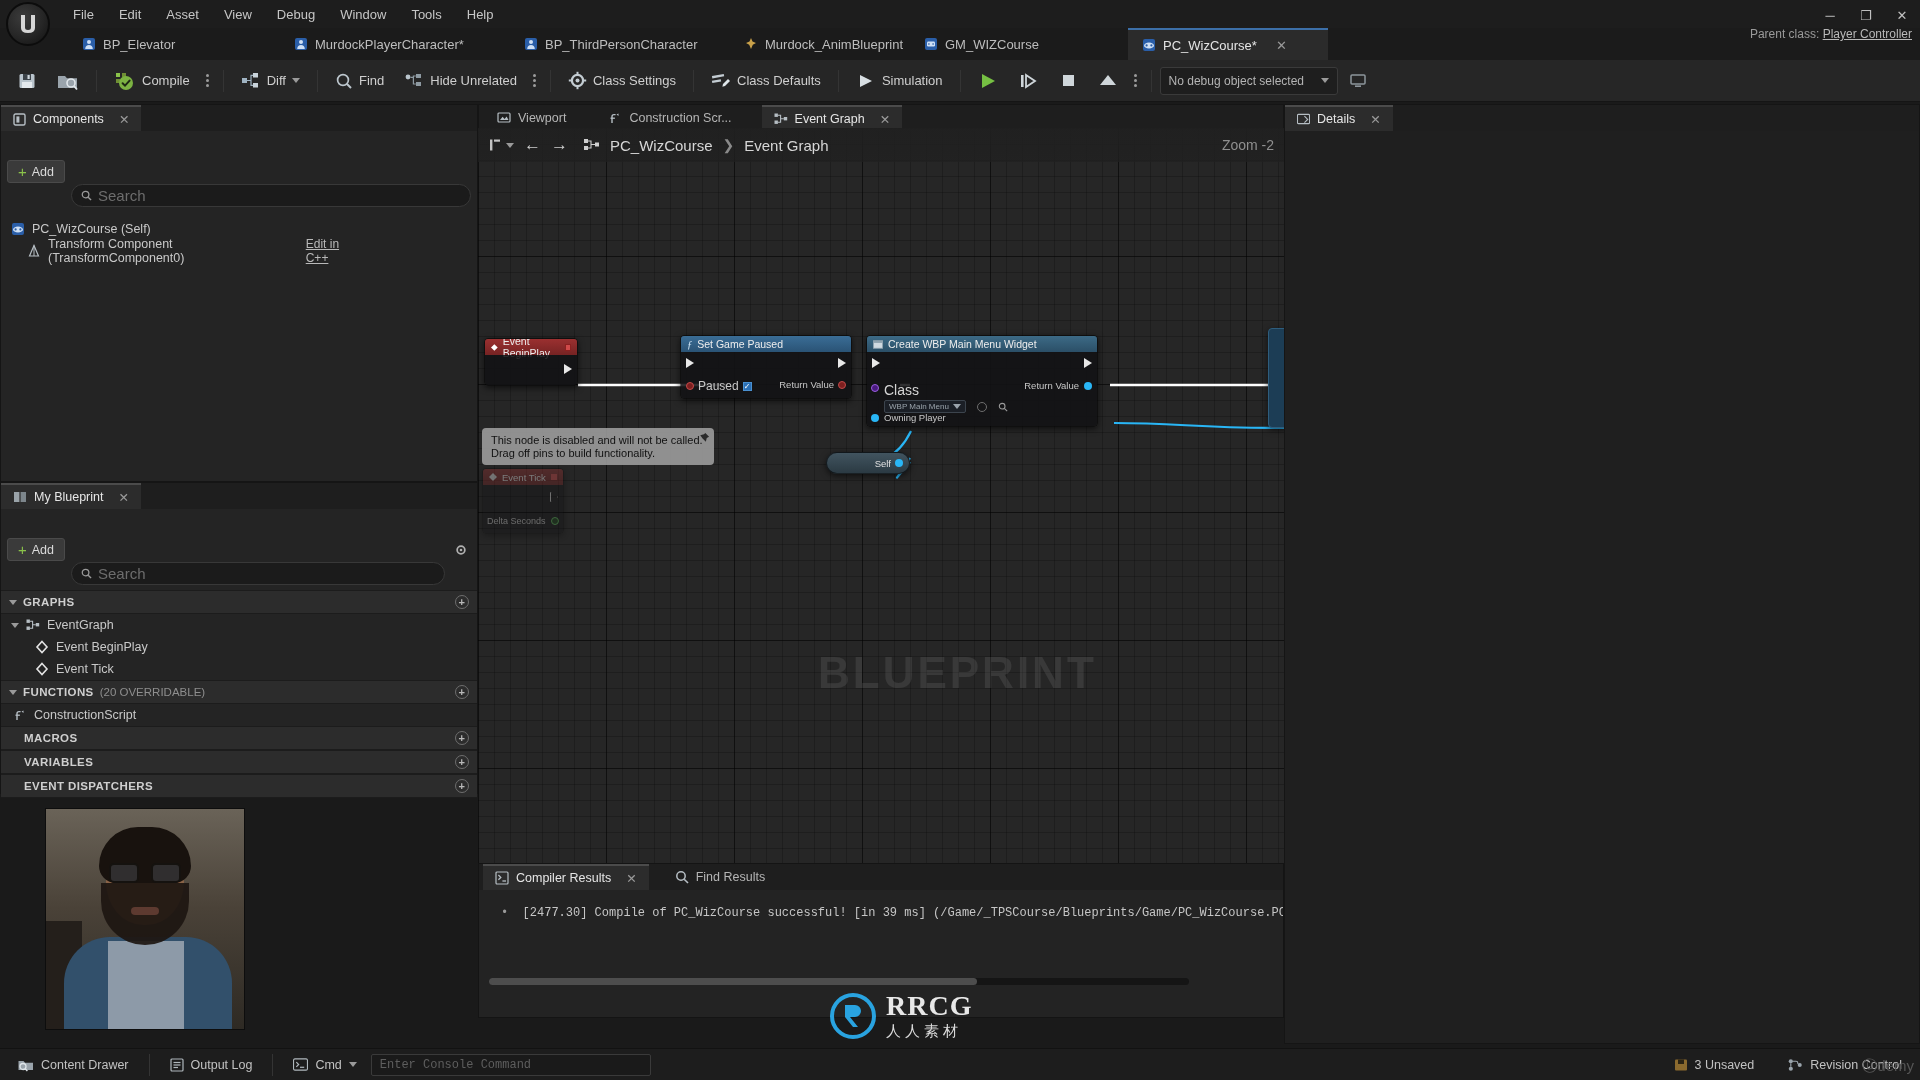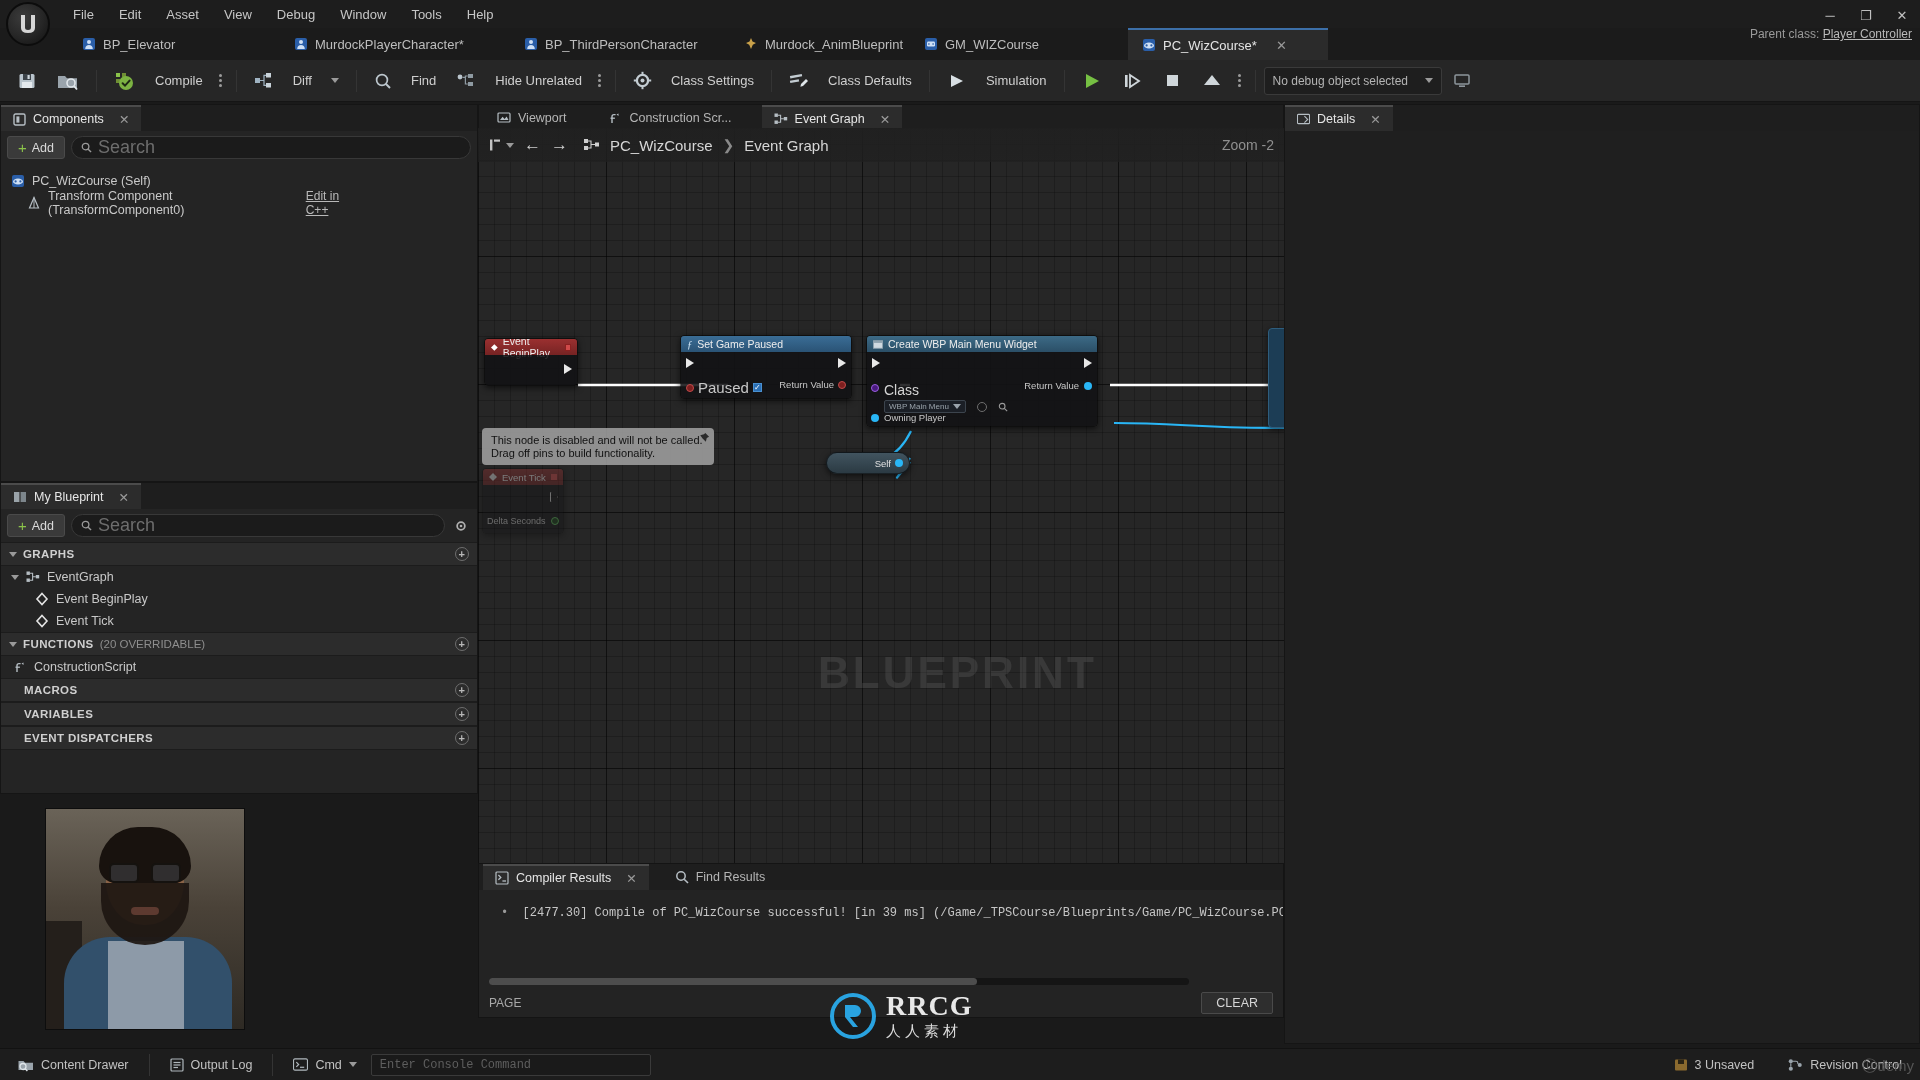--- a/index.html
+++ b/index.html
@@ -36,40 +36,40 @@
   .atab.active{ background:#2b2b2b; border-top:2px solid #3c6fa8; color:#e4e4e4;}
   .atab .x{ margin-left:12px; color:#9a9a9a; font-size:13px;}
   .tico{ width:14px; height:14px; flex:none; }
   #parentclass{ position:absolute; right:8px; top:27px; font-size:12px; color:#9a9a9a; z-index:7;}
   #parentclass a{ color:#b9b9b9; text-decoration:underline;}
 
   
   #toolbar{ position:absolute; left:0; top:60px; width:1920px; height:42px;
       background:#262626; border-bottom:1px solid #151515; display:flex; align-items:center;
       padding:0 8px; gap:2px; z-index:5;}
-  .tbtn{ display:flex; align-items:center; gap:19px; height:34px; padding:0 9px; border-radius:3px;
+  .tbtn{ display:flex; align-items:center; gap:6px; height:34px; padding:0 9px; border-radius:3px;
       font-size:13px; color:#cfcfcf;}
   .dots{ width:14px; display:flex; flex-direction:column; align-items:center; justify-content:center; gap:2px;}
   .dots i{ width:3px; height:3px; border-radius:50%; background:#9b9b9b; display:block;}
   #dbgsel{ height:28px; min-width:178px; background:#1e1e1e; border:1px solid #3a3a3a; border-radius:3px;
       display:flex; align-items:center; justify-content:space-between; padding:0 8px; font-size:12px; color:#b4b4b4;}
 
   
   .panel{ position:absolute; background:#242424; border:1px solid #151515;}
   .ptabs{ height:26px; background:#1e1e1e; display:flex; align-items:flex-end;}
   .ptab{ height:26px; display:flex; align-items:center; gap:7px; padding:0 12px; font-size:12.5px; color:#b5b5b5;}
   .ptab.sel{ background:#2c2c2c; color:#e6e6e6; border-top:2px solid #4b4b4b;}
   .ptab .x{ margin-left:8px; color:#9a9a9a;}
 
   .searchrow{ display:flex; align-items:center; gap:6px; padding:5px 6px; }
   .addbtn{ display:flex; align-items:center; gap:5px; height:23px; padding:0 10px; border-radius:3px;
        background:#3a3a3a; border:1px solid #4a4a4a; font-size:12.5px; color:#dadada;}
   .addbtn .plus{ color:#8bc34a; font-size:15px; line-height:1;}
   .sbox{ flex:1; height:23px; border-radius:12px; background:#1b1b1b; border:1px solid #383838;
-      display:flex; align-items:center; gap:6px; padding:0 9px; color:#6d6d6d; font-size:18px;}
+      display:flex; align-items:center; gap:6px; padding:0 9px; color:#6d6d6d; font-size:15px;margin-top:48px;}
 
   .treerow{ display:flex; align-items:center; gap:7px; height:22px; padding-left:10px; font-size:12.5px; color:#c9c9c9;}
   .treerow.indent{ padding-left:26px;}
   .cat{ display:flex; align-items:center; gap:6px; height:24px; padding-left:8px; background:#2c2c2c;
       border-top:1px solid #1c1c1c; border-bottom:1px solid #1c1c1c; font-size:11.5px; font-weight:bold;
       letter-spacing:.4px; color:#cfcfcf;}
   .cat .sub{ font-weight:normal; color:#8e8e8e; letter-spacing:0;}
   .cat .plusb{ margin-left:auto; margin-right:8px; width:14px; height:14px; border-radius:50%;
       border:1px solid #6e6e6e; color:#b9b9b9; font-size:11px; display:flex; align-items:center; justify-content:center;}
   .caret{ width:0;height:0;border-left:4.5px solid transparent;border-right:4.5px solid transparent;
@@ -584,21 +584,21 @@
   <div class="node" style="left:202px;top:207px;width:172px;">
     <div class="nhead" style="background:linear-gradient(to bottom,#3a6d96,#2a5375);">
       <span style="font-style:italic;font-family:'Liberation Serif',serif;color:#cfe4f4;">ƒ</span>
       <span>Set Game Paused</span>
     </div>
     <div class="nbody" style="position:relative;height:46px;">
       <div class="ex" style="position:absolute;left:5px;top:6px;"></div>
       <div class="ex" style="position:absolute;right:5px;top:6px;"></div>
       <div style="position:absolute;left:5px;top:27px;display:flex;align-items:center;gap:4px;">
         <span class="dot" style="background:#7d1f1f;border:1.5px solid #c24a4a;"></span>
-        <span style="font-size:15px;">Paused</span>
+        <span style="font-size:12px;">Paused</span>
         <span style="width:9px;height:9px;background:#2a6fb5;border:1px solid #4a90d0;display:inline-block;color:#fff;font-size:8px;line-height:8px;text-align:center;">✓</span>
       </div>
       <div style="position:absolute;right:5px;top:27px;display:flex;align-items:center;gap:4px;">
         <span style="font-size:9.5px;">Return Value</span>
         <span class="dot" style="background:#7d1f1f;border:1.5px solid #c24a4a;"></span>
       </div>
     </div>
   </div>
 
   <div class="node" style="left:388px;top:207px;width:232px;">
@@ -710,24 +710,20 @@
         </svg>
         <span>Find Results</span>
       </div>
     </div>
   <div id="resmsg">
     <span style="color:#9a9a9a;">•&nbsp;&nbsp;</span><span>[2477.30] Compile of PC_WizCourse successful! [in 39 ms] (/Game/_TPSCourse/Blueprints/Game/PC_WizCourse.PC_</span>
   </div>
   <div id="hscroll">
       <i></i>
     </div>
-  <div id="resfoot">
-    <span>PAGE</span>
-    <div id="clearbtn">CLEAR</div>
-  </div>
 </div>
 
 <div id="wm-center">
   <svg width="46" height="46" viewBox="0 0 46 46">
     <circle cx="23" cy="23" r="21" fill="none" stroke="#29a3e0" stroke-width="4"></circle>
     <path d="M16 12h9a6 6 0 0 1 0 12h-5l8 10h-5l-8-10V12z" fill="#29a3e0"></path>
   </svg>
   <div>
     <div class="lbl" style="font-size:28px;font-weight:bold;color:#e8e8e8;letter-spacing:1px;">RRCG</div>
     <div style="font-size:15px;color:#dcdcdc;letter-spacing:4px;">人人素材</div>

